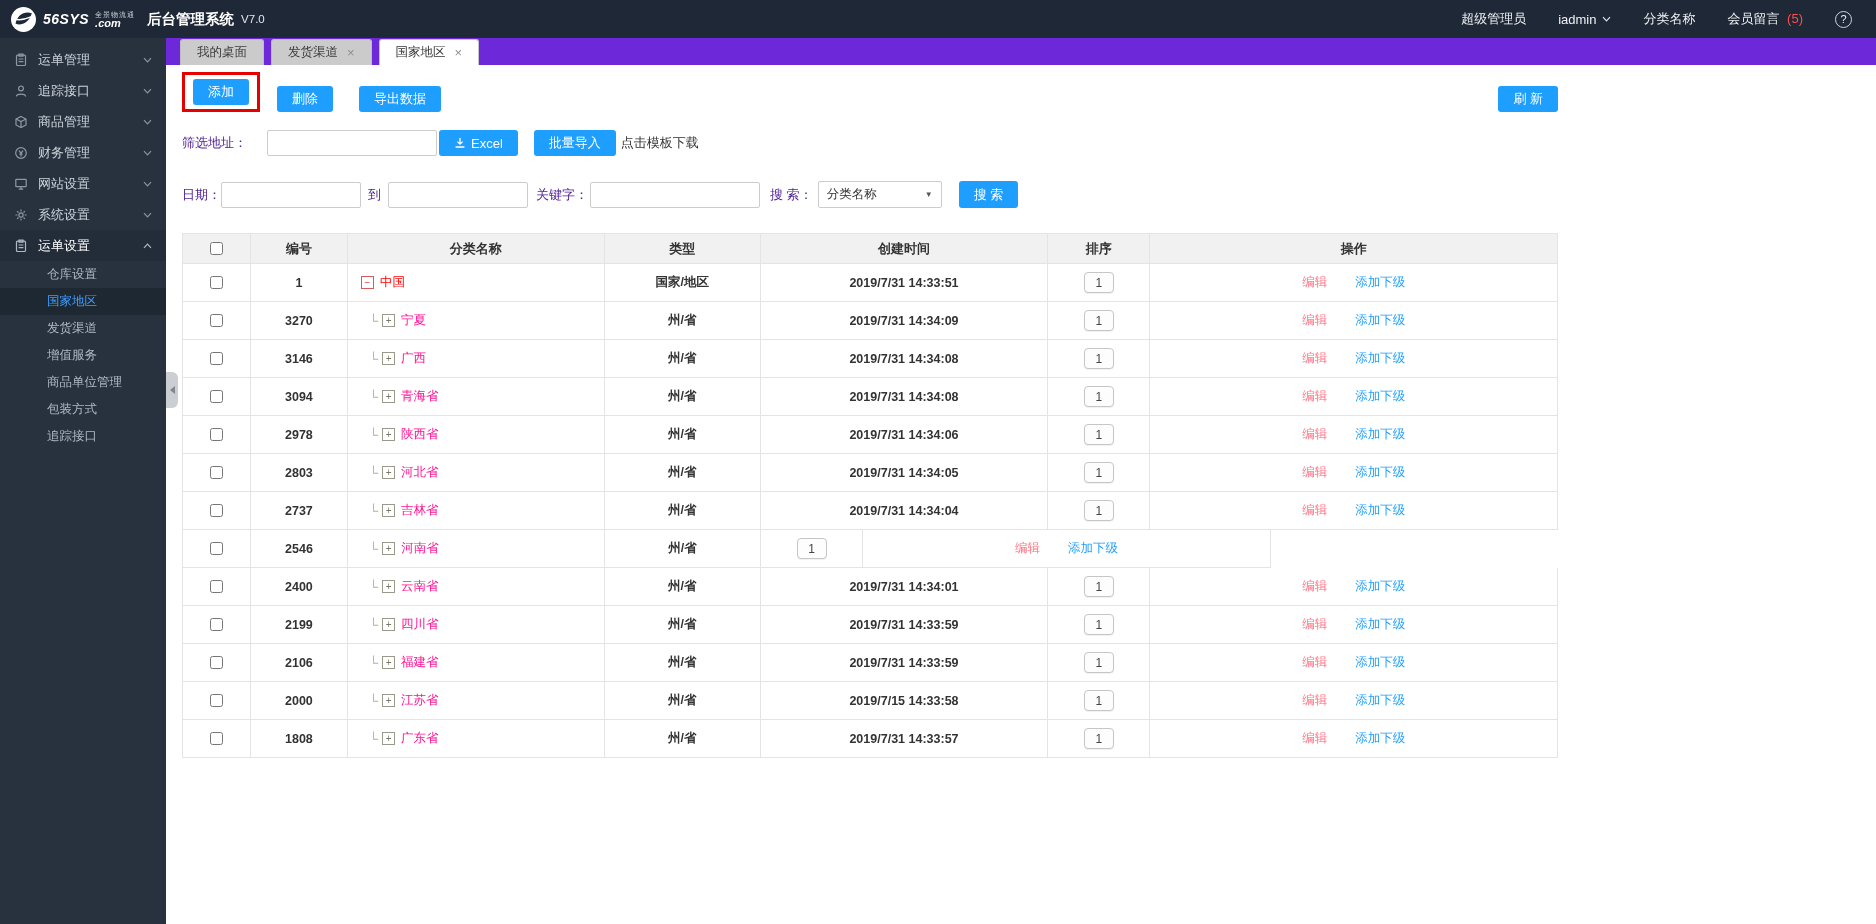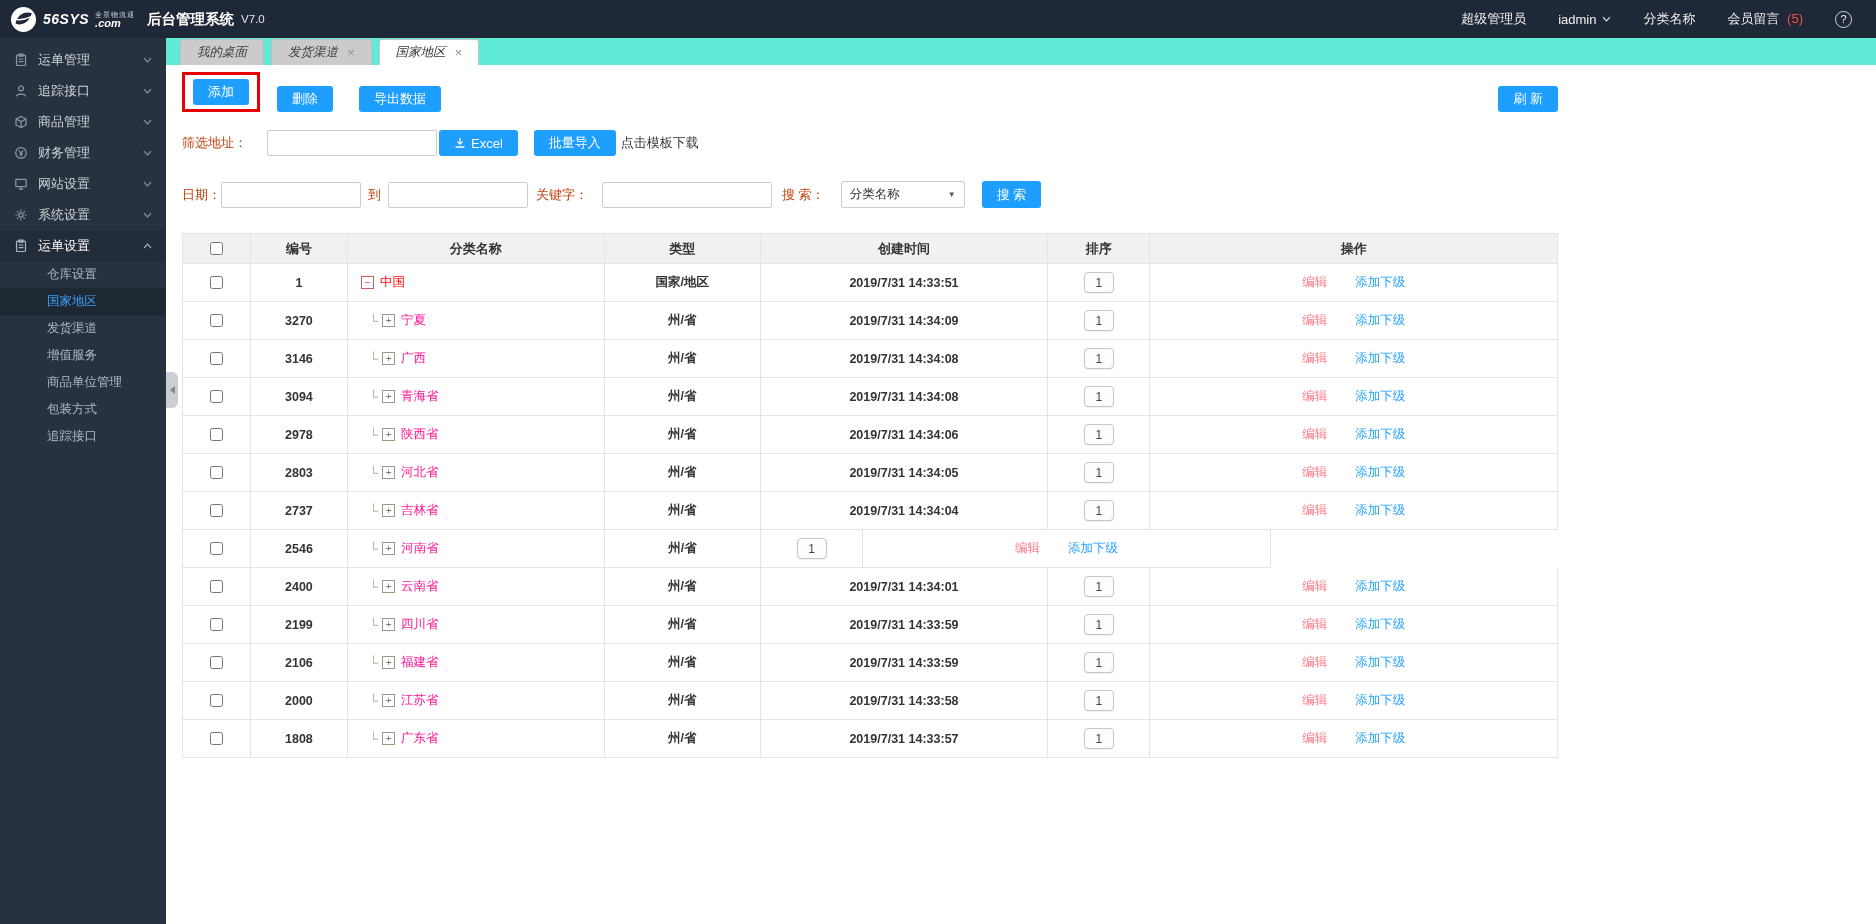--- a/index.html
+++ b/index.html
@@ -39,21 +39,21 @@
   .nav-item { height: 31px; display: flex; align-items: center; padding: 0 14px; color: #ccd3da; font-size: 13px; cursor: pointer; }
   .nav-item.expanded { color: #ffffff; background: #232d3a; }
   .nav-icon { width: 14px; height: 14px; margin-right: 10px; flex-shrink: 0; }
   .nav-chevron { margin-left: auto; }
   .sub-item { height: 27px; display: flex; align-items: center; padding-left: 47px; font-size: 12.5px; color: #aeb8c2; cursor: pointer; font-family: Liberation Serif, serif; }
   .sub-item.active { color: #3f9fff; background: #1e2833; }
 
   .main { flex: 1; display: flex; flex-direction: column; background: #fff; min-width: 0; }
 
   
-  .tabbar { height: 27px; background: #5eead4; display: flex; align-items: stretch; padding-left: 14px; gap: 7px; font-style: italic; }
+  .tabbar { height: 27px; background: #6d28d9; display: flex; align-items: stretch; padding-left: 14px; gap: 7px; }
   .tab {
     display: flex; align-items: center; gap: 9px; padding: 0 16px; margin-top: 1px;
     background: #cbcbcb; border: 1px solid #bdbdbd; border-bottom: none;
     border-radius: 3px 3px 0 0; font-size: 12.5px; color: #3c3c3c; cursor: pointer;
   }
   .tab.active { background: #ffffff; color: #333; border-color: #c6c6c6; }
   .tab-close { font-size: 13px; color: #8f8f8f; line-height: 1; }
 
   
   .content { padding: 7px 0 0 16px; flex: 1; }
@@ -65,33 +65,33 @@
     font-size: 13px; height: 26px; padding: 0 15px; font-family: inherit; cursor: pointer;
     display: inline-flex; align-items: center; justify-content: center;
   }
   .annot { border: 3px solid #e60000; padding: 4px 8px; display: inline-flex; }
   .btn-del { margin-left: 17px; }
   .btn-export { margin-left: 26px; }
   .btn-refresh { margin-left: auto; }
 
   .filter-row1 { margin-top: 18px; display: flex; align-items: center; }
   .filter-row2 { margin-top: 25px; display: flex; align-items: center; }
-  .f-label { font-size: 13px; color: #c2410c; }
+  .f-label { font-size: 13px; color: #4c1d95; }
   .txt { height: 26px; border: 1px solid #cccccc; border-radius: 2px; padding: 0 7px; font-size: 12.5px; font-family: inherit; color: #333; background:#fff; }
   .addr-label { width: 85px; }
   .addr-input { width: 170px; }
   .btn-excel { margin-left: 2px; gap: 5px; }
   .btn-batch { margin-left: 16px; }
   .hint { font-size: 13px; color: #333; margin-left: 5px; }
 
   .date-input { width: 140px; }
   .to-label { margin: 0 7px; }
-  .kw-label { margin-left: 8px; margin-right: 14px; }
+  .kw-label { margin-left: 8px; margin-right: 2px; }
   .kw-input { width: 170px; }
-  .search-label { margin-left: 10px; margin-right: 16px; }
+  .search-label { margin-left: 10px; margin-right: 5px; }
   .select {
     width: 124px; height: 27px; border: 1px solid #cccccc; border-radius: 2px;
     display: flex; align-items: center; justify-content: space-between;
     padding: 0 8px; font-size: 12.5px; color: #333; cursor: pointer; background: #fff;
   }
   .caret { font-size: 8px; color: #555; }
   .btn-search { margin-left: 17px; height: 27px; }
 
   
   .table { margin-top: 25px; border-left: 1px solid #e4e4e4; border-top: 1px solid #e4e4e4; }
@@ -566,21 +566,21 @@
     <div class="td col-check">
       <input type="checkbox" style="">
     </div>
     <div class="td col-id">2000</div>
     <div class="td col-name">
       <span class="branch">└</span>
       <span class="toggle">+</span>
       <span class="cat-link">江苏省</span>
     </div>
     <div class="td col-type">州/省</div>
-    <div class="td col-created">2019/7/31 14:33:58</div>
+    <div class="td col-created">2019/7/15 14:33:58</div>
     <div class="td col-sort">
       <span class="sort-badge">1</span>
     </div>
     <div class="td col-op">
       <span class="op-link op-edit">编辑</span>
       <span class="op-link op-add">添加下级</span>
     </div>
   </div>
               <div class="tr body-row">
     <div class="td col-check">

